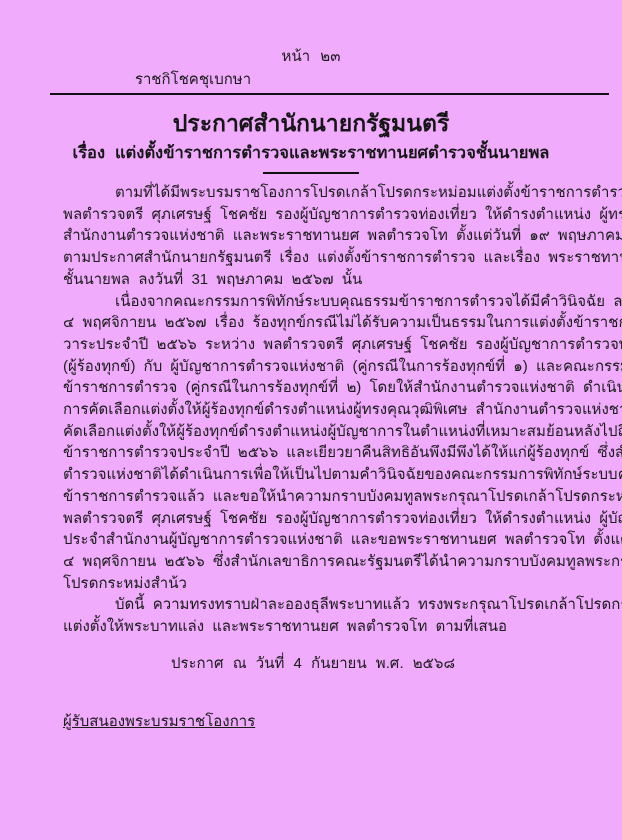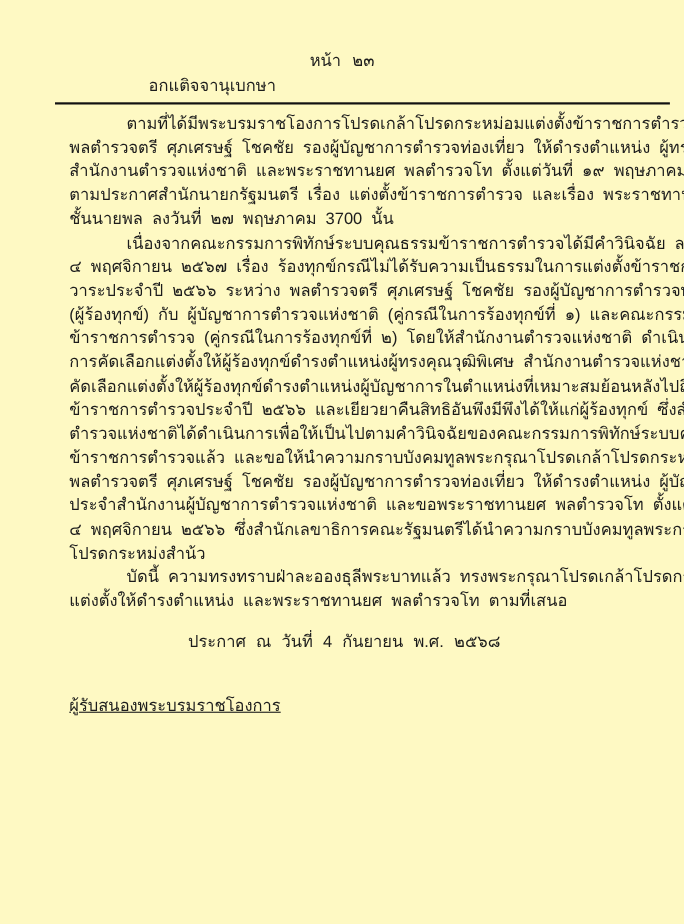--- a/index.html
+++ b/index.html
@@ -1,20 +1,20 @@
 <!DOCTYPE html>
 <html lang="th"><head>
 <meta charset="utf-8">
 <style>
   html,body{margin:0;padding:0;background:#e8e8e8;}
   .page{
     position:relative;
     width:622px;height:840px;
     margin:0 auto;
-    background:#fef9c3;
+    background:#f0abfc;
     color:#1c1c1c;
     font-family:"Liberation Sans","DejaVu Sans",sans-serif;
     overflow:hidden;
     box-sizing:border-box;
   }
   
   .gz-header{padding-top:46px;}
   .page-label{
     text-align:center;
     font-size:15px;line-height:20px;
@@ -87,53 +87,60 @@
   .signature-block .signer-position{text-align:center;}
 </style>
 </head>
 <body>
 
 <div class="page">
 
   <div class="gz-header">
     <div class="page-label">หน้า ๒๓</div>
     <div class="header-row">
-      <span class="header-center">อกแติจจานุเบกษา</span>
+      <span class="header-center">ราชกิโชคชุเบกษา</span>
     </div>
     <div class="header-rule"></div>
   </div>
 
+  <div class="title-block">
+    <div class="doc-title">ประกาศสำนักนายกรัฐมนตรี</div>
+    <div class="doc-subject">
+      <span>เรื่อง</span><span class="subject-text">แต่งตั้งข้าราชการตำรวจและพระราชทานยศตำรวจชั้นนายพล</span>
+    </div>
+    <div class="title-divider"></div>
+  </div>
 
   <div class="body-text">
     <div class="para">
         <div class="line">ตามที่ได้มีพระบรมราชโองการโปรดเกล้าโปรดกระหม่อมแต่งตั้งข้าราชการตำรวจ ราย</div>
         <div class="line">พลตำรวจตรี ศุภเศรษฐ์ โชคชัย รองผู้บัญชาการตำรวจท่องเที่ยว ให้ดำรงตำแหน่ง ผู้ทรงคุณวุฒิพิเศษ</div>
         <div class="line">สำนักงานตำรวจแห่งชาติ และพระราชทานยศ พลตำรวจโท ตั้งแต่วันที่ ๑๙ พฤษภาคม ๒๕๖๗</div>
         <div class="line">ตามประกาศสำนักนายกรัฐมนตรี เรื่อง แต่งตั้งข้าราชการตำรวจ และเรื่อง พระราชทานยศตำรวจ</div>
-        <div class="line">ชั้นนายพล ลงวันที่ ๒๗ พฤษภาคม 3700 นั้น</div>
+        <div class="line">ชั้นนายพล ลงวันที่ 31 พฤษภาคม ๒๕๖๗ นั้น</div>
       </div>
     <div class="para">
         <div class="line">เนื่องจากคณะกรรมการพิทักษ์ระบบคุณธรรมข้าราชการตำรวจได้มีคำวินิจฉัย ลงวันที่</div>
         <div class="line">๔ พฤศจิกายน ๒๕๖๗ เรื่อง ร้องทุกข์กรณีไม่ได้รับความเป็นธรรมในการแต่งตั้งข้าราชการตำรวจ</div>
         <div class="line">วาระประจำปี ๒๕๖๖ ระหว่าง พลตำรวจตรี ศุภเศรษฐ์ โชคชัย รองผู้บัญชาการตำรวจท่องเที่ยว</div>
         <div class="line">(ผู้ร้องทุกข์) กับ ผู้บัญชาการตำรวจแห่งชาติ (คู่กรณีในการร้องทุกข์ที่ ๑) และคณะกรรมการ</div>
         <div class="line">ข้าราชการตำรวจ (คู่กรณีในการร้องทุกข์ที่ ๒) โดยให้สำนักงานตำรวจแห่งชาติ ดำเนินการเพื่อยกเลิก</div>
         <div class="line">การคัดเลือกแต่งตั้งให้ผู้ร้องทุกข์ดำรงตำแหน่งผู้ทรงคุณวุฒิพิเศษ สำนักงานตำรวจแห่งชาติ แล้วดำเนินการ</div>
         <div class="line">คัดเลือกแต่งตั้งให้ผู้ร้องทุกข์ดำรงตำแหน่งผู้บัญชาการในตำแหน่งที่เหมาะสมย้อนหลังไปถึงวาระการแต่งตั้ง</div>
         <div class="line">ข้าราชการตำรวจประจำปี ๒๕๖๖ และเยียวยาคืนสิทธิอันพึงมีพึงได้ให้แก่ผู้ร้องทุกข์ ซึ่งสำนักงาน</div>
         <div class="line">ตำรวจแห่งชาติได้ดำเนินการเพื่อให้เป็นไปตามคำวินิจฉัยของคณะกรรมการพิทักษ์ระบบคุณธรรม</div>
         <div class="line">ข้าราชการตำรวจแล้ว และขอให้นำความกราบบังคมทูลพระกรุณาโปรดเกล้าโปรดกระหม่อมแต่งตั้ง</div>
         <div class="line">พลตำรวจตรี ศุภเศรษฐ์ โชคชัย รองผู้บัญชาการตำรวจท่องเที่ยว ให้ดำรงตำแหน่ง ผู้บัญชาการ</div>
         <div class="line">ประจำสำนักงานผู้บัญชาการตำรวจแห่งชาติ และขอพระราชทานยศ พลตำรวจโท ตั้งแต่วันที่</div>
         <div class="line">๔ พฤศจิกายน ๒๕๖๖ ซึ่งสำนักเลขาธิการคณะรัฐมนตรีได้นำความกราบบังคมทูลพระกรุณาโปรดเกล้า</div>
         <div class="line">โปรดกระหม่งสำน้ว</div>
       </div>
     <div class="para">
         <div class="line">บัดนี้ ความทรงทราบฝ่าละอองธุลีพระบาทแล้ว ทรงพระกรุณาโปรดเกล้าโปรดกระหม่อม</div>
-        <div class="line">แต่งตั้งให้ดำรงตำแหน่ง และพระราชทานยศ พลตำรวจโท ตามที่เสนอ</div>
+        <div class="line">แต่งตั้งให้พระบาทแล่ง และพระราชทานยศ พลตำรวจโท ตามที่เสนอ</div>
       </div>
     <div class="proclaim-line">ประกาศ ณ วันที่ 4 กันยายน พ.ศ. ๒๕๖๘</div>
   </div>
 
   <div class="signature-block">
     <div class="countersign">ผู้รับสนองพระบรมราชโองการ</div>
   </div>
 
 </div>
 

